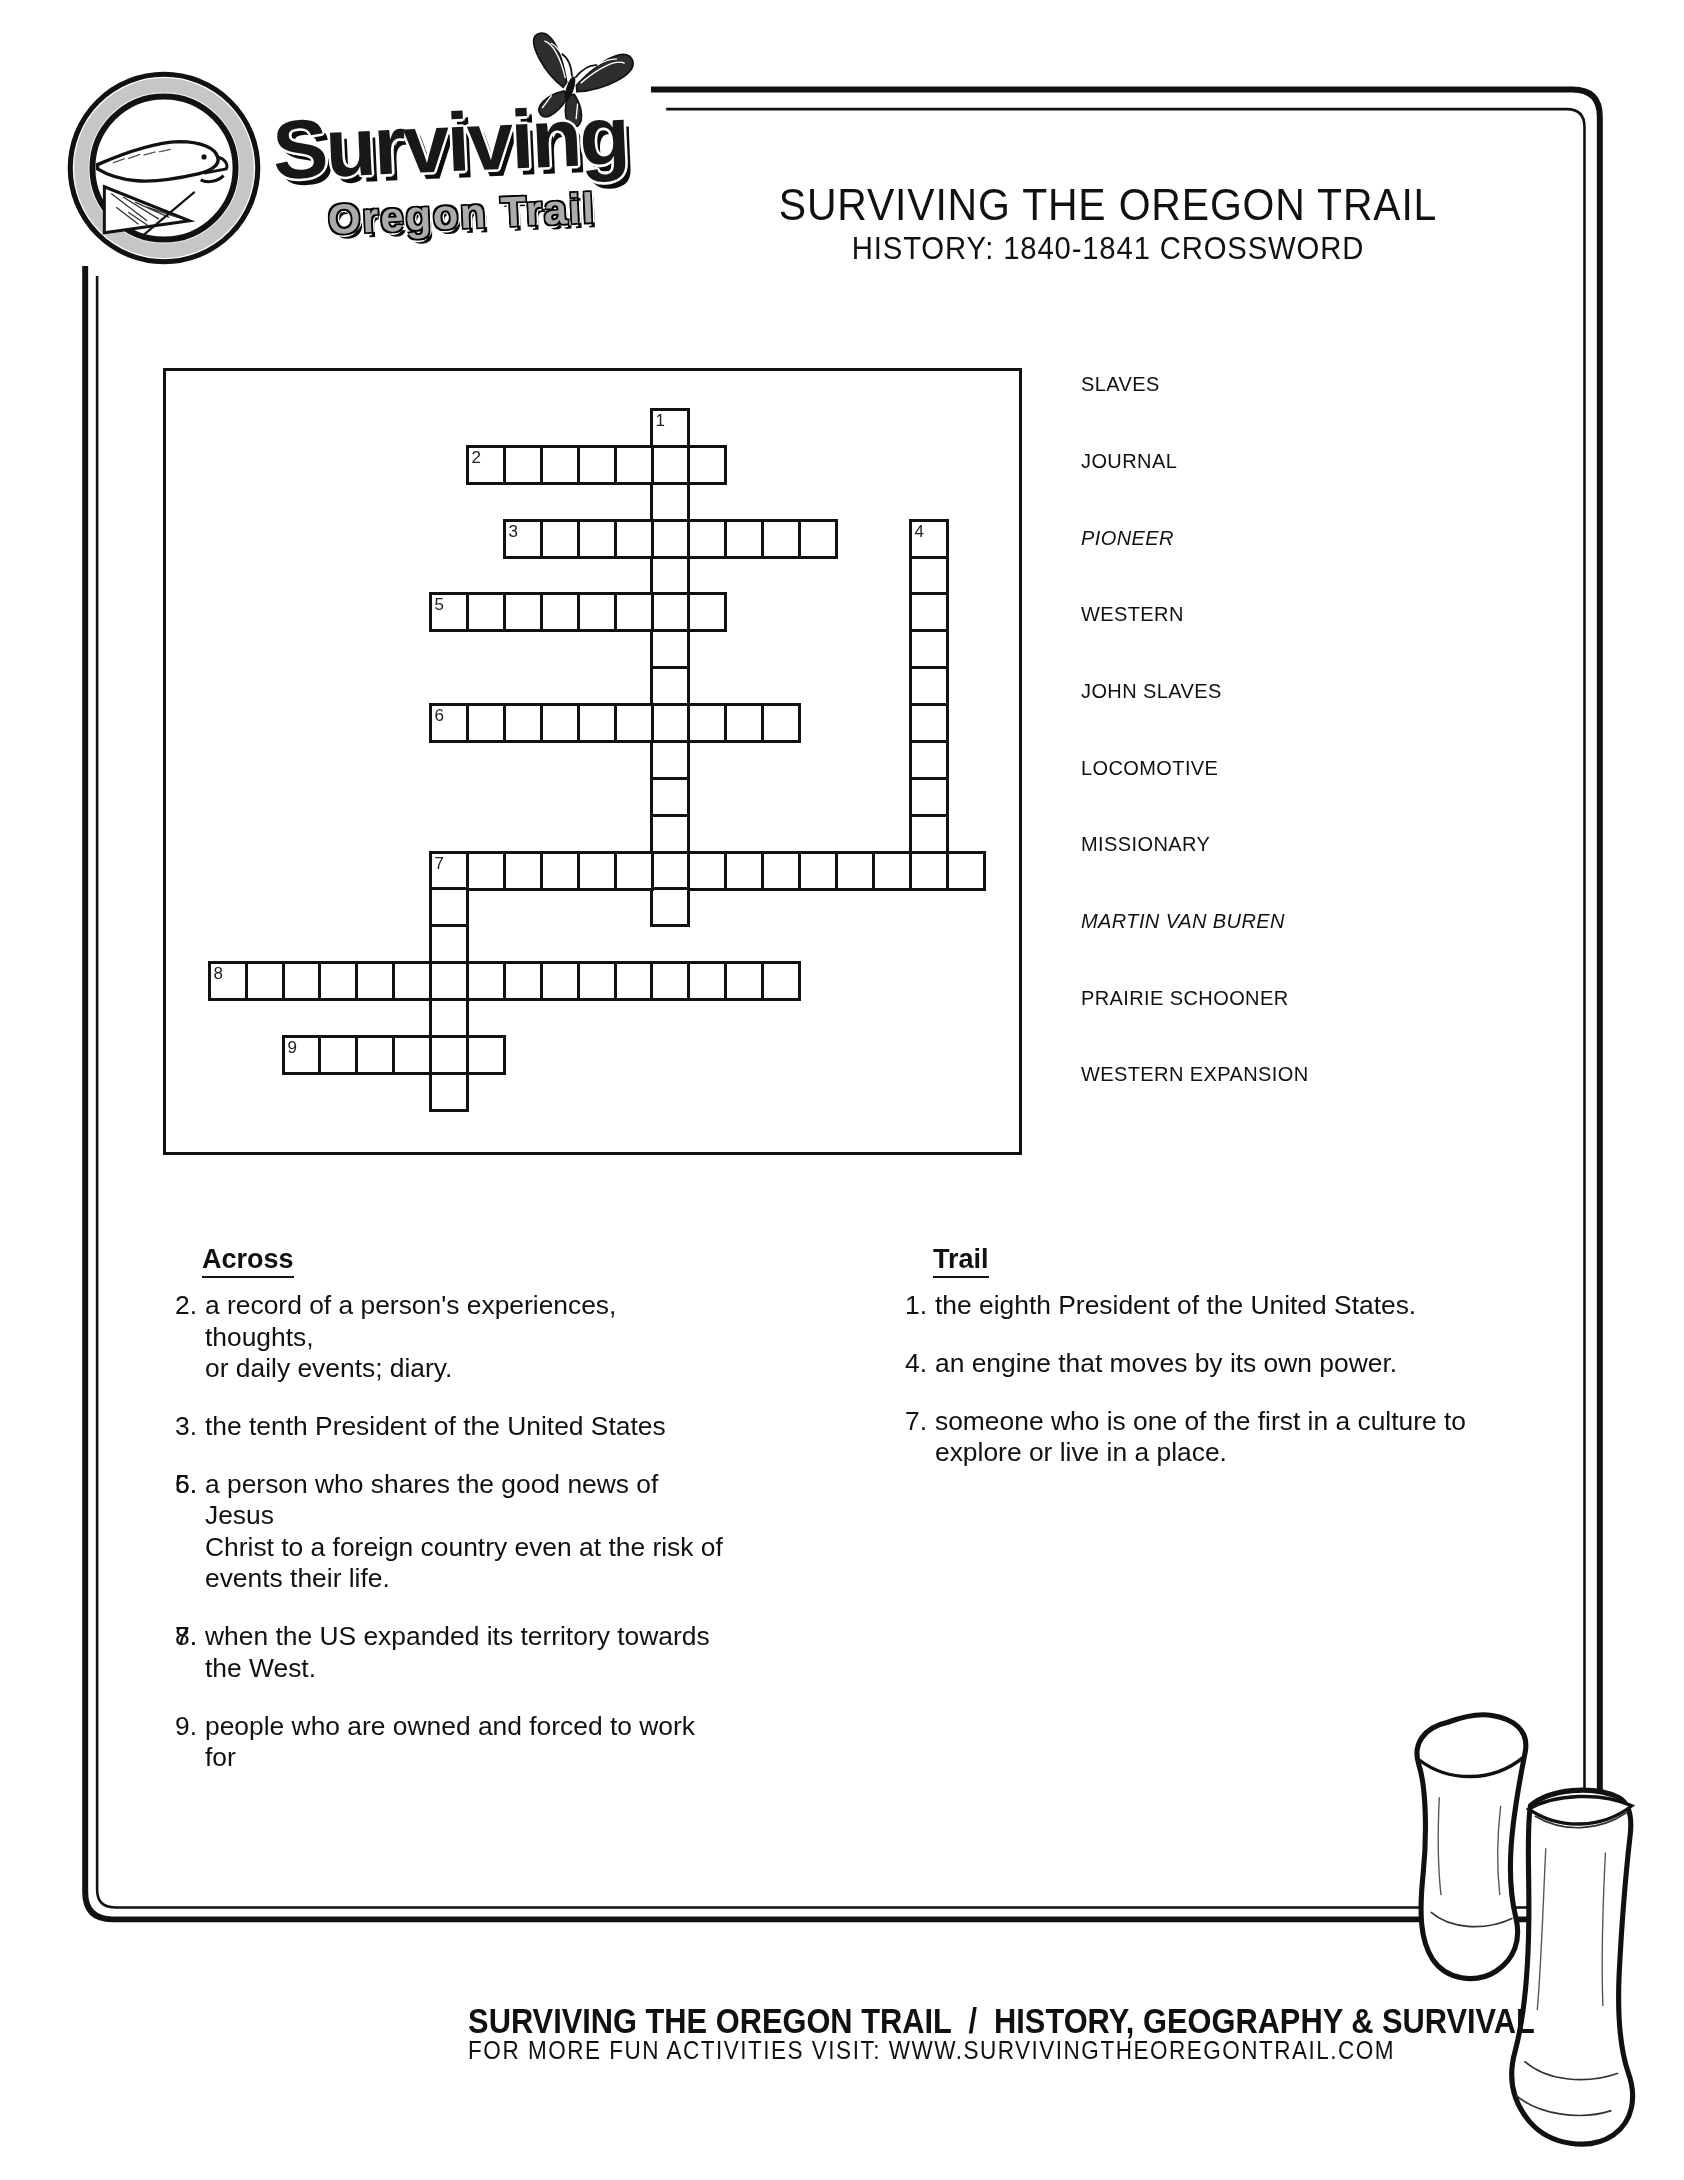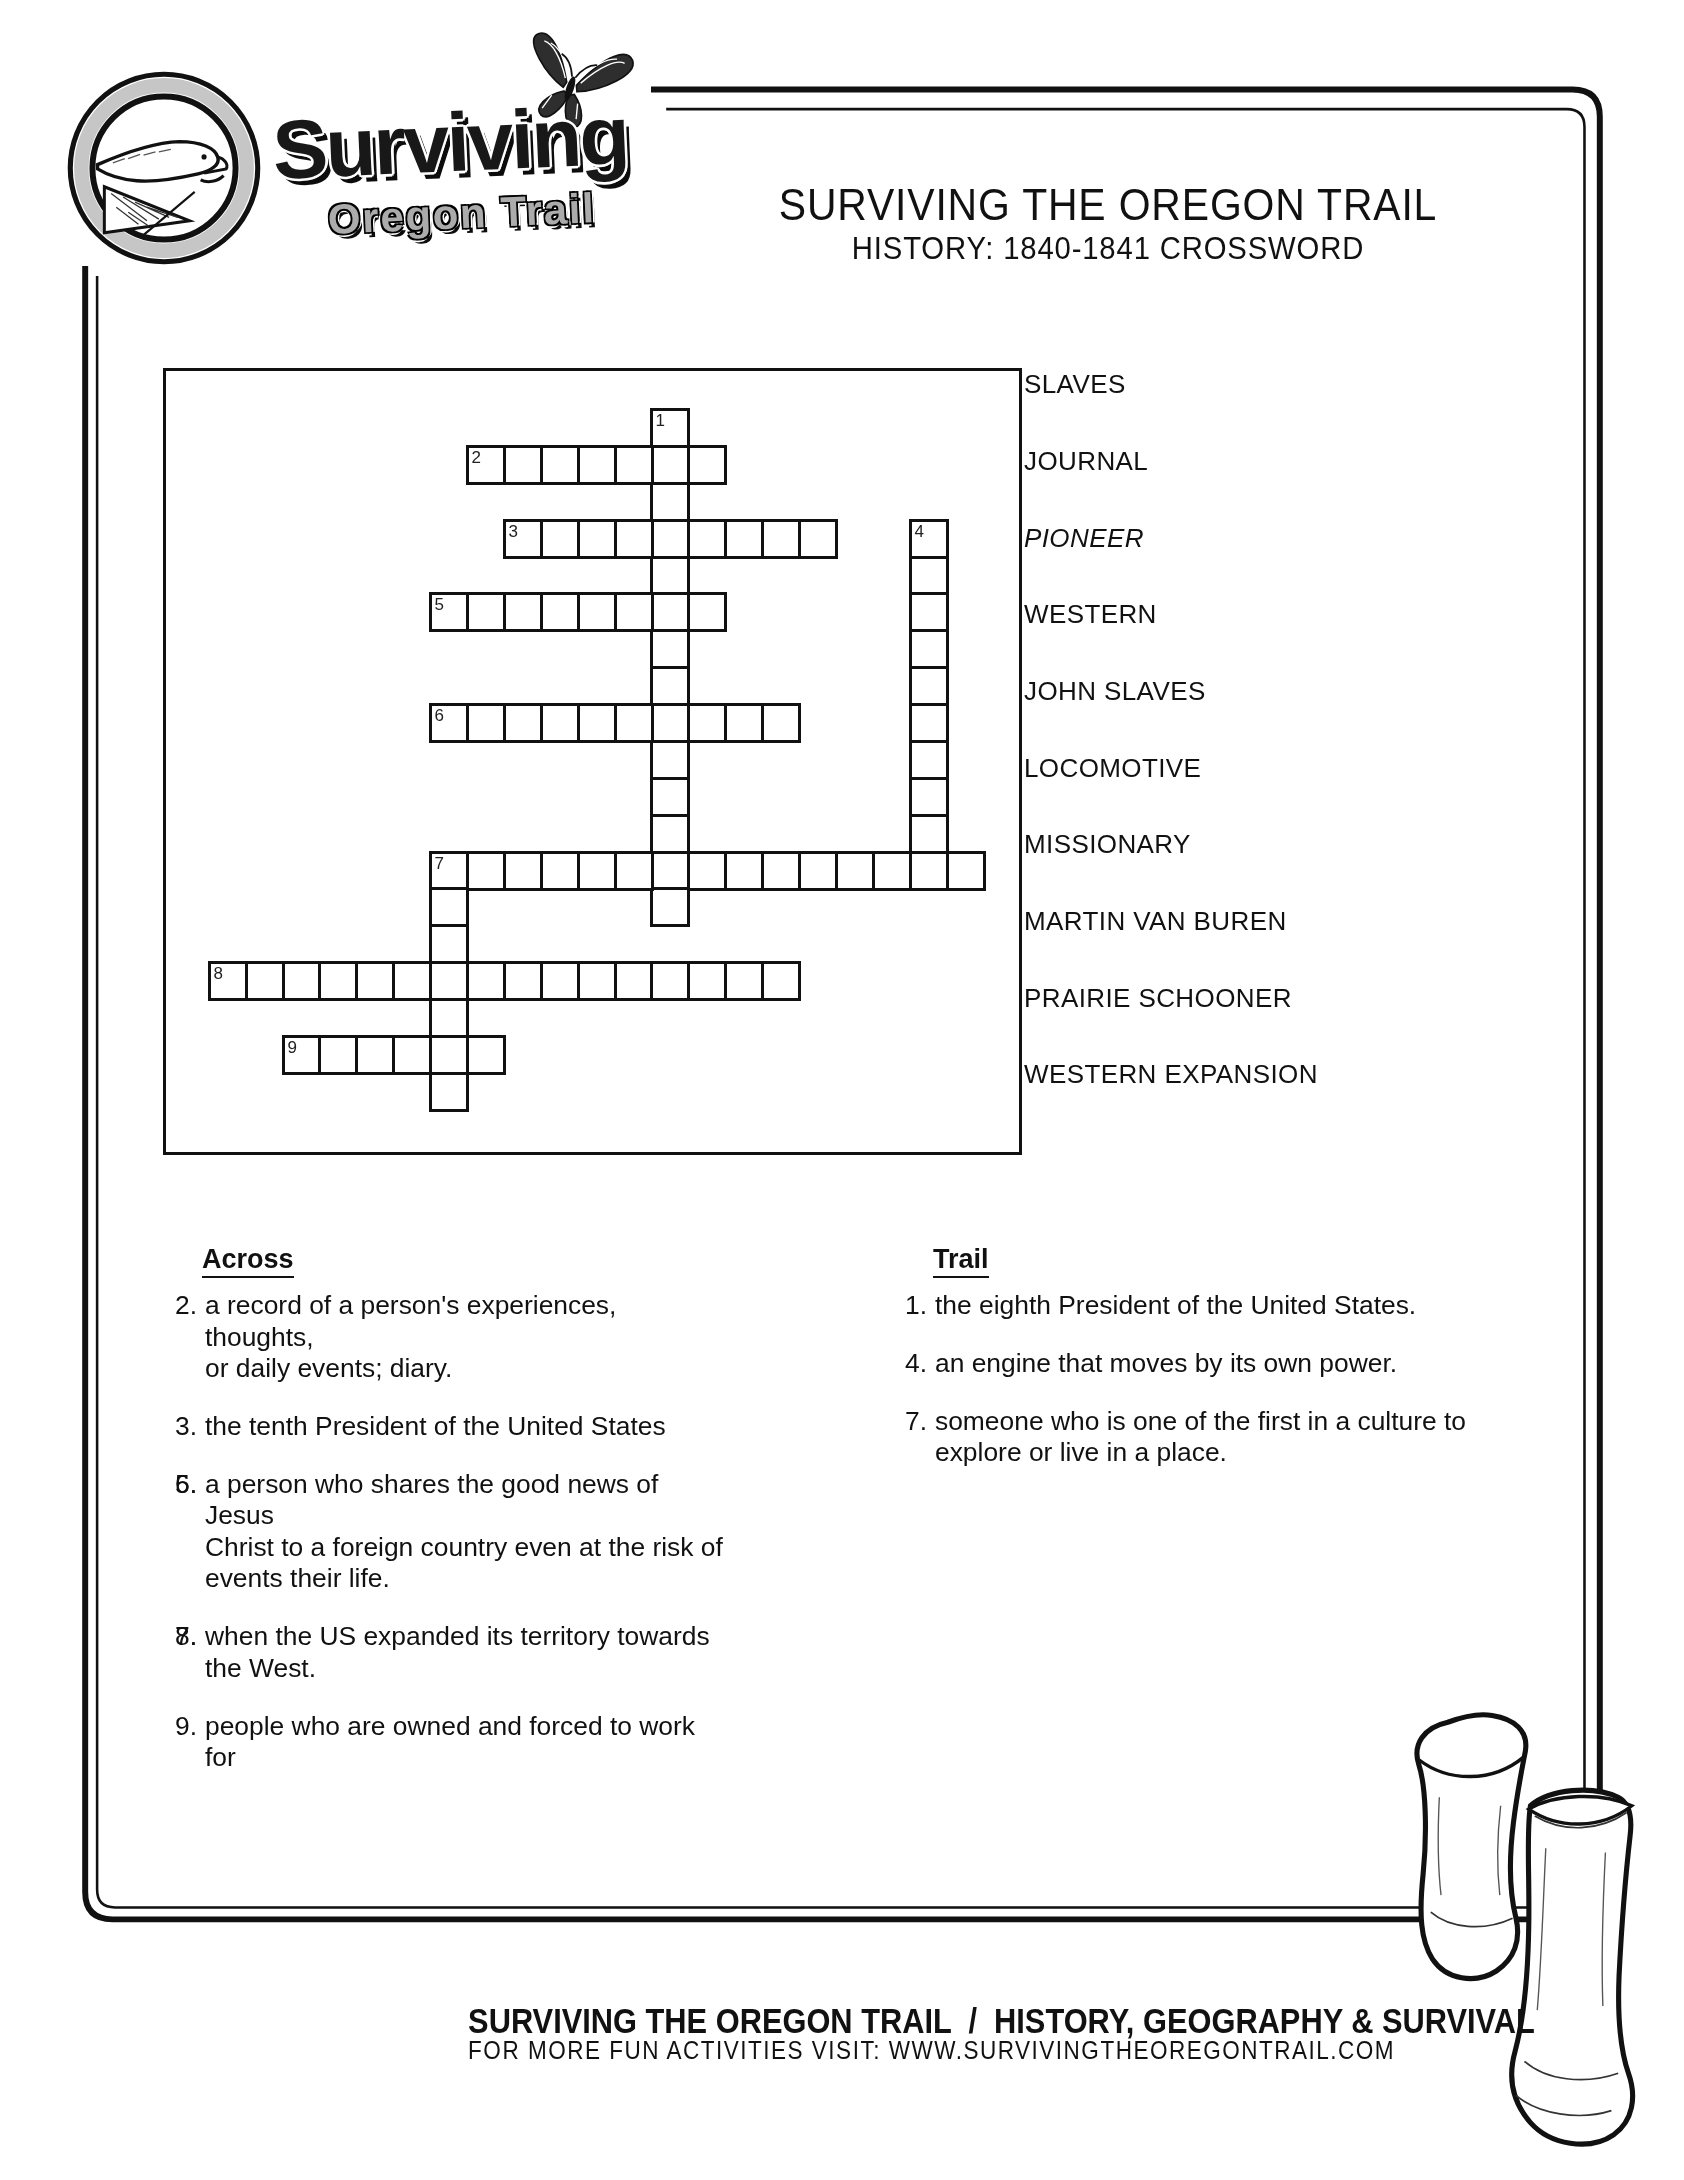--- a/index.html
+++ b/index.html
@@ -23,21 +23,21 @@
   .title-line{left:733px;width:750px;text-align:center;line-height:1;transform:scaleX(0.93);
     transform-origin:center;white-space:pre;}
   #page-title{top:183px;font-size:44px;letter-spacing:0.9px;}
   #page-subtitle{top:233px;font-size:31.5px;letter-spacing:0.9px;}
   
   #puzzle-box{left:163px;top:368px;width:859px;height:787px;border:3.4px solid #111;box-sizing:border-box;}
   .cell{position:absolute;box-sizing:border-box;width:40px;height:40px;border:3.4px solid #111;
     background:#fff;}
   .cell .cnum{position:absolute;left:2.6px;top:0.9px;font-size:17px;line-height:1.1;color:#222;}
   
-  .bank-item{left:1024px;height:31.5px;line-height:31.5px;font-size:26px;letter-spacing:0.4px;white-space:pre;}
+  .bank-item{left:1081px;height:31.5px;line-height:31.5px;font-size:20px;letter-spacing:0.4px;white-space:pre;}
   
   .heading{font-size:27px;font-weight:bold;line-height:31.5px;border-bottom:2.6px solid #111;
     padding-bottom:0.9px;white-space:pre;}
   #across-heading{left:202px;top:1244px;}
   #down-heading{left:933px;top:1244px;}
   .clue-col{font-size:26.4px;line-height:31.5px;}
   #across-clues{left:175px;top:1290px;width:552px;}
   #down-clues{left:905px;top:1290px;width:562px;}
   .clue{position:relative;padding-left:30px;margin-bottom:26.4px;}
   .clue .num{position:absolute;left:0;top:0;}
@@ -211,21 +211,21 @@
   </div>
 
 <div id="word-bank">
     <div class="abs bank-item" style="top: 369px;">SLAVES</div>
     <div class="abs bank-item" style="top: 446px;">JOURNAL</div>
     <div class="abs bank-item" style="top: 523px; font-style: italic;">PIONEER</div>
     <div class="abs bank-item" style="top: 599px;">WESTERN</div>
     <div class="abs bank-item" style="top: 676px;">JOHN SLAVES</div>
     <div class="abs bank-item" style="top: 753px;">LOCOMOTIVE</div>
     <div class="abs bank-item" style="top: 829px;">MISSIONARY</div>
-    <div class="abs bank-item" style="top: 906px;">MARTIN VAN BUREN</div>
+    <div class="abs bank-item" style="top: 906px; font-style: italic;">MARTIN VAN BUREN</div>
     <div class="abs bank-item" style="top: 983px;">PRAIRIE SCHOONER</div>
     <div class="abs bank-item" style="top: 1059px;">WESTERN EXPANSION</div>
   </div>
 
 <div id="across-heading" class="abs heading">Across</div>
 <div id="down-heading" class="abs heading">Trail</div>
 <div id="across-clues" class="abs clue-col">
     <div class="clue"><span class="num">2.</span><span class="txt">a record of a person's experiences, thoughts,
 or daily events; diary.</span></div>
     <div class="clue"><span class="num">3.</span><span class="txt">the tenth President of the United States</span></div>

